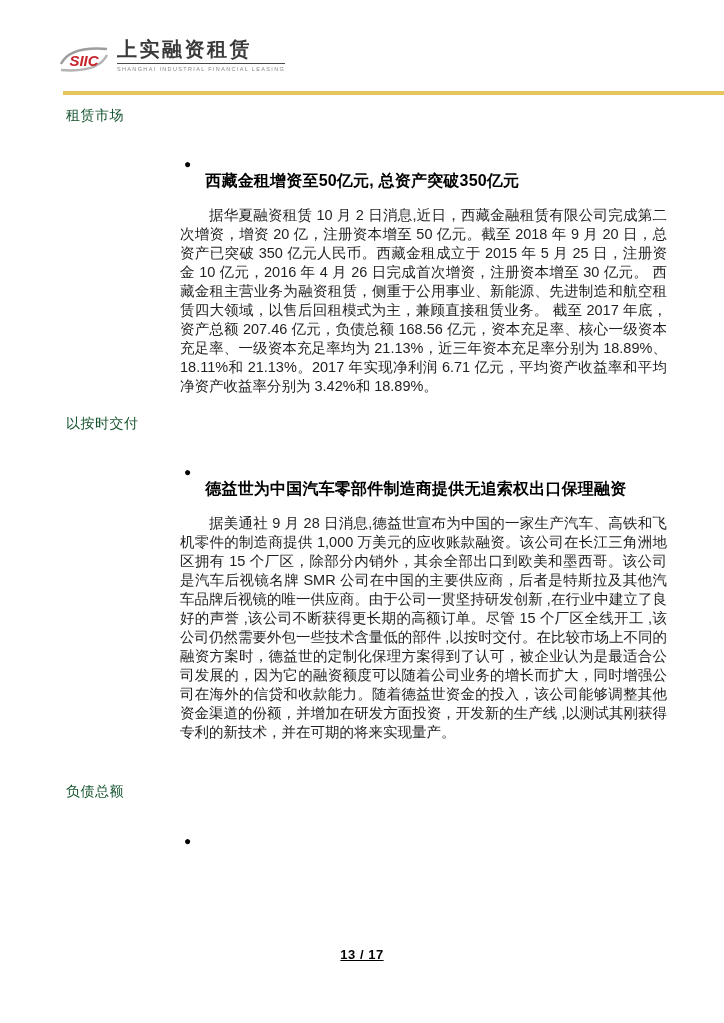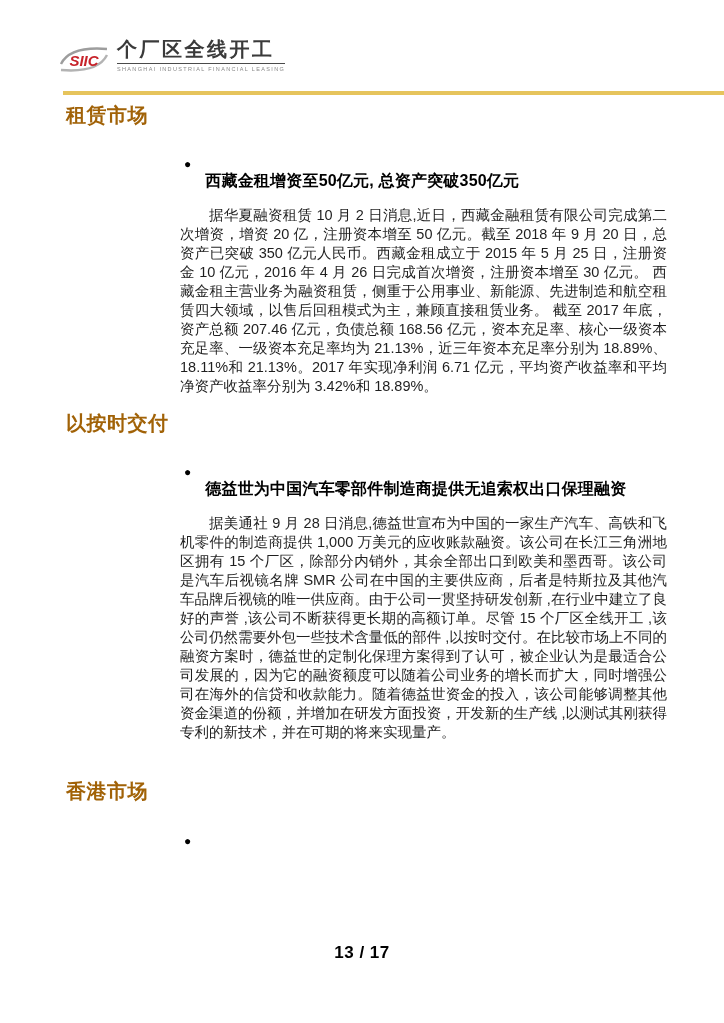--- a/index.html
+++ b/index.html
@@ -25,21 +25,21 @@
     font-size:5.5px;color:#888;letter-spacing:1.35px;
     margin-top:2px;white-space:nowrap;
   }
   .accent-rule{
     height:4px;background:#E6C45C;
     margin:9px 0 0 63px;
   }
   
   .main{padding:0 60px 0 66px;}
   .section-heading{
-    font-size:20px;font-weight:700;color:#a16207;
+    font-size:14px;font-weight:400;color:#14532d;
     letter-spacing:0.5px;line-height:22px;
   }
   .sec-lease .section-heading{margin-top:9px;}
   .sec-factoring .section-heading{margin-top:16px;}
   .sec-hk .section-heading{margin-top:38px;}
   .bullet-row{
     display:flex;align-items:center;
     margin:9px 0 0 118px;
   }
   .sec-hk .bullet-row{margin-top:32px;}
@@ -56,38 +56,38 @@
     margin:15px 0 0 114px;
     font-size:14.5px;line-height:19px;
     text-align:justify;text-indent:2em;
     color:#1f1f1f;
   }
   
   .footer{
     position:absolute;left:0;bottom:60px;width:100%;
     text-align:center;
   }
-  .page-indicator{font-size:17px;font-weight:700;color:#000;letter-spacing:0.5px;}
+  .page-indicator{font-size:13px;font-weight:700;color:#000;letter-spacing:0.5px;text-decoration:underline;}
 </style>
 </head>
 <body>
 
 <div class="page">
 
   <div class="header">
     <div class="logo-row">
       <div class="logo-mark">
         <svg width="52" height="36" viewBox="0 0 52 36" aria-hidden="true">
           <path d="M3 22 Q 12 4 49 7" fill="none" stroke="#9d9d9d" stroke-width="2.4"></path>
           <path d="M49 13 Q 40 31 3 28" fill="none" stroke="#b3b3b3" stroke-width="2.4"></path>
           <text x="26" y="24" text-anchor="middle" font-family="Liberation Sans, DejaVu Sans, sans-serif" font-size="15" font-style="italic" font-weight="900" fill="#C7232A">SIIC</text>
         </svg>
       </div>
       <div class="logo-textblock">
-        <span class="logo-cn">个厂区全线开工</span>
+        <span class="logo-cn">上实融资租赁</span>
         <span class="logo-en">SHANGHAI  INDUSTRIAL  FINANCIAL  LEASING</span>
       </div>
     </div>
   </div>
 
   <div class="accent-rule"></div>
 
   <div class="main">
 
     <section class="sec-lease">
@@ -102,21 +102,21 @@
     <section class="sec-factoring">
       <div class="section-heading">以按时交付</div>
       <div class="bullet-row">
         <span class="bullet-dot">●</span>
         <span class="bullet-title">德益世为中国汽车零部件制造商提供无追索权出口保理融资</span>
       </div>
       <p class="article-body">据美通社 9 月 28 日消息,德益世宣布为中国的一家生产汽车、高铁和飞机零件的制造商提供 1,000 万美元的应收账款融资。该公司在长江三角洲地区拥有 15 个厂区，除部分内销外，其余全部出口到欧美和墨西哥。该公司是汽车后视镜名牌 SMR 公司在中国的主要供应商，后者是特斯拉及其他汽车品牌后视镜的唯一供应商。由于公司一贯坚持研发创新 ,在行业中建立了良好的声誉 ,该公司不断获得更长期的高额订单。尽管 15 个厂区全线开工 ,该公司仍然需要外包一些技术含量低的部件 ,以按时交付。在比较市场上不同的融资方案时，德益世的定制化保理方案得到了认可，被企业认为是最适合公司发展的，因为它的融资额度可以随着公司业务的增长而扩大，同时增强公司在海外的信贷和收款能力。随着德益世资金的投入，该公司能够调整其他资金渠道的份额，并增加在研发方面投资，开发新的生产线 ,以测试其刚获得专利的新技术，并在可期的将来实现量产。</p>
     </section>
 
     <section class="sec-hk">
-      <div class="section-heading">香港市场</div>
+      <div class="section-heading">负债总额</div>
       <div class="bullet-row">
         <span class="bullet-dot">●</span>
       </div>
     </section>
 
   </div>
 
   <div class="footer">
     <span class="page-indicator">13 / 17</span>
   </div>

